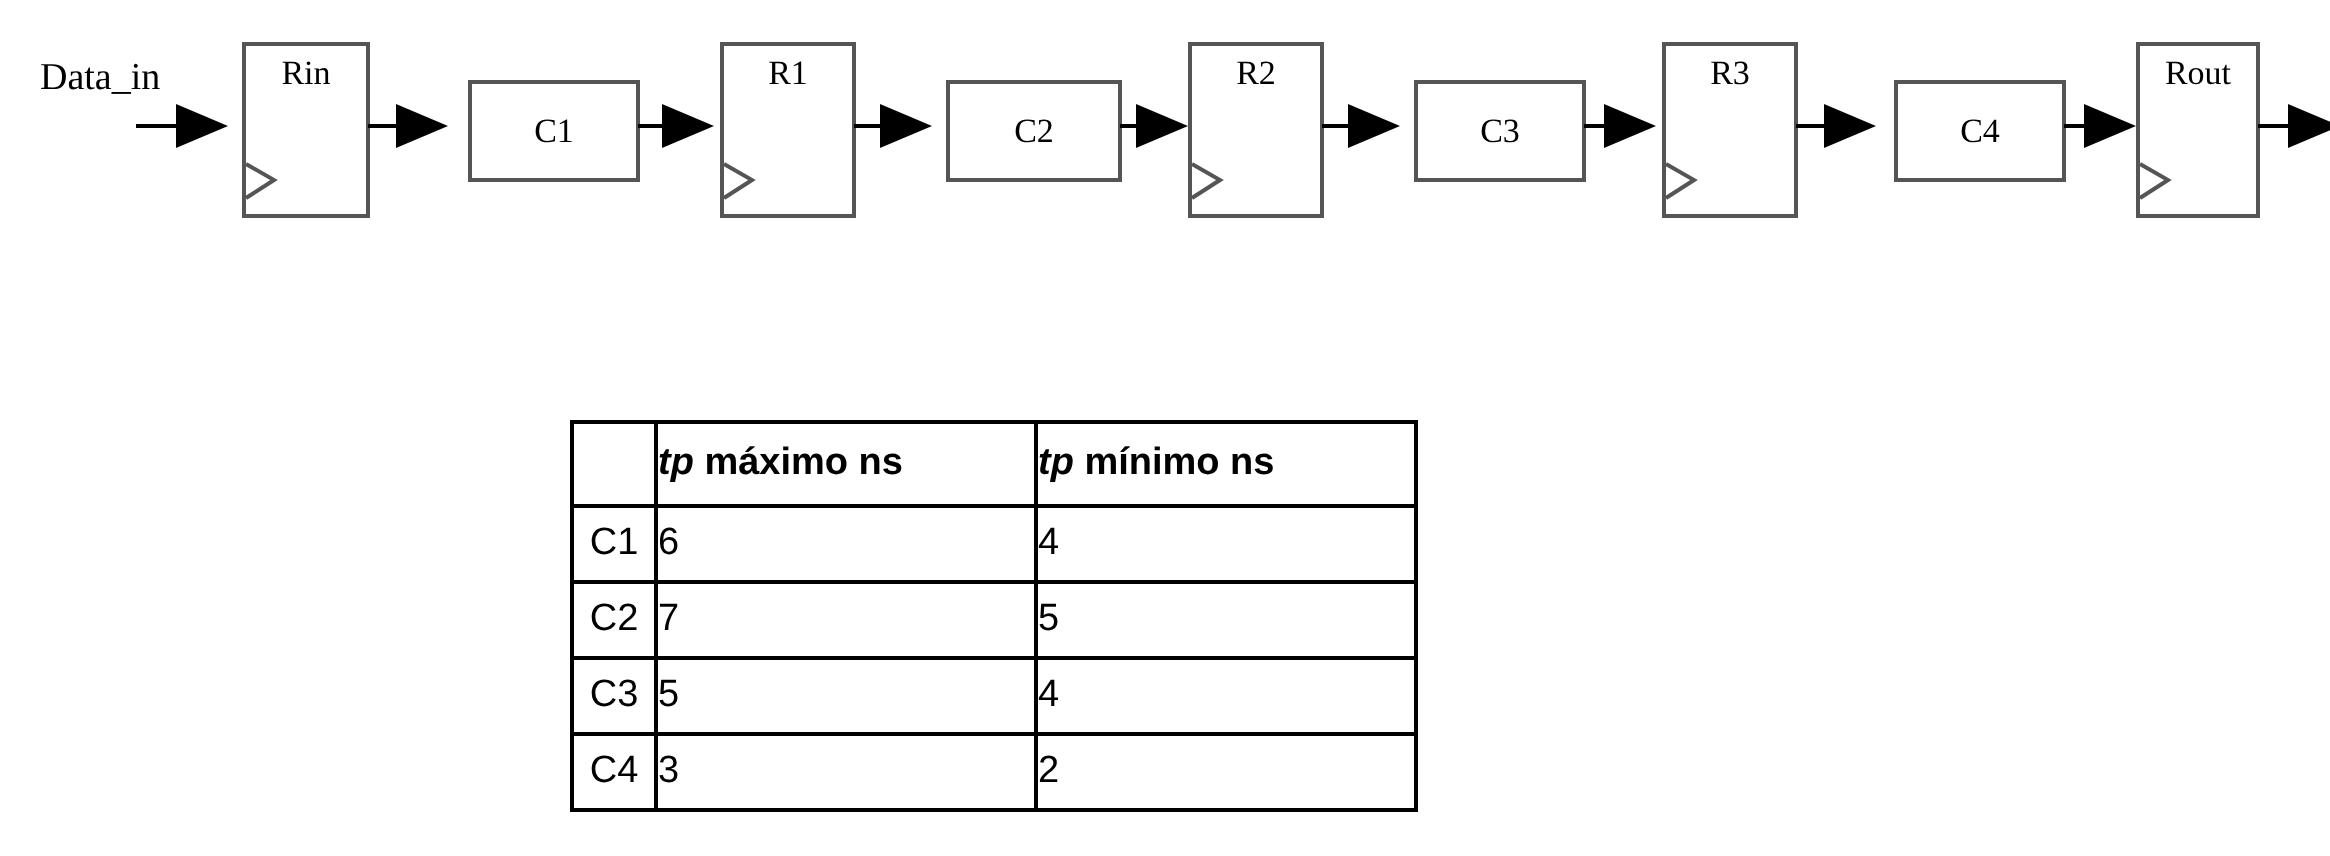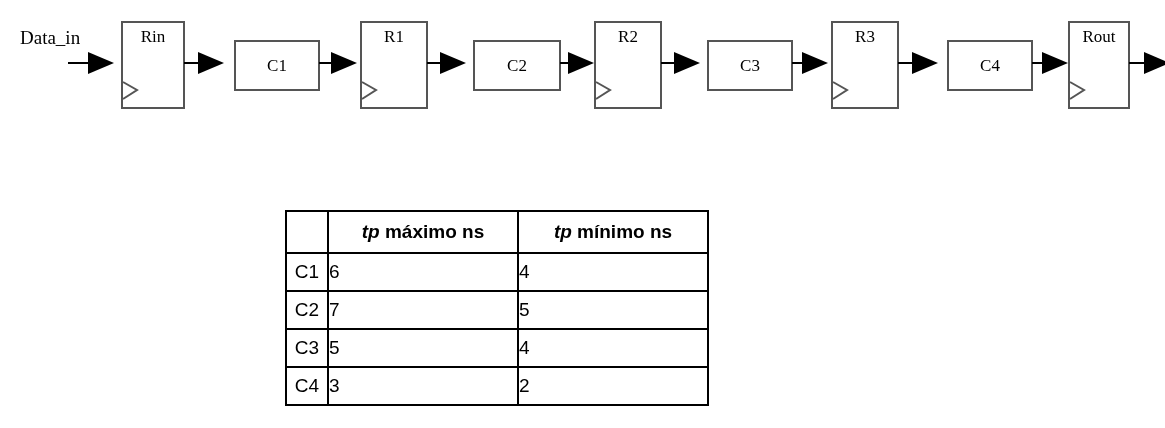--- a/index.html
+++ b/index.html
@@ -76,21 +76,21 @@
   }
   #tp-table td, #tp-table th {
     border: 2px solid #000000;
     padding: 0;
     vertical-align: middle;
     font-weight: normal;
     background: #ffffff;
   }
   #tp-table thead th {
     font-weight: bold;
-    text-align: center;
+    text-align: left;
     height: 40px;
   }
   #tp-table tbody td {
     height: 36px;
   }
   .col-name {
     width: 40px;
     text-align: center;
     padding: 0 6px 0 6px;
   }

